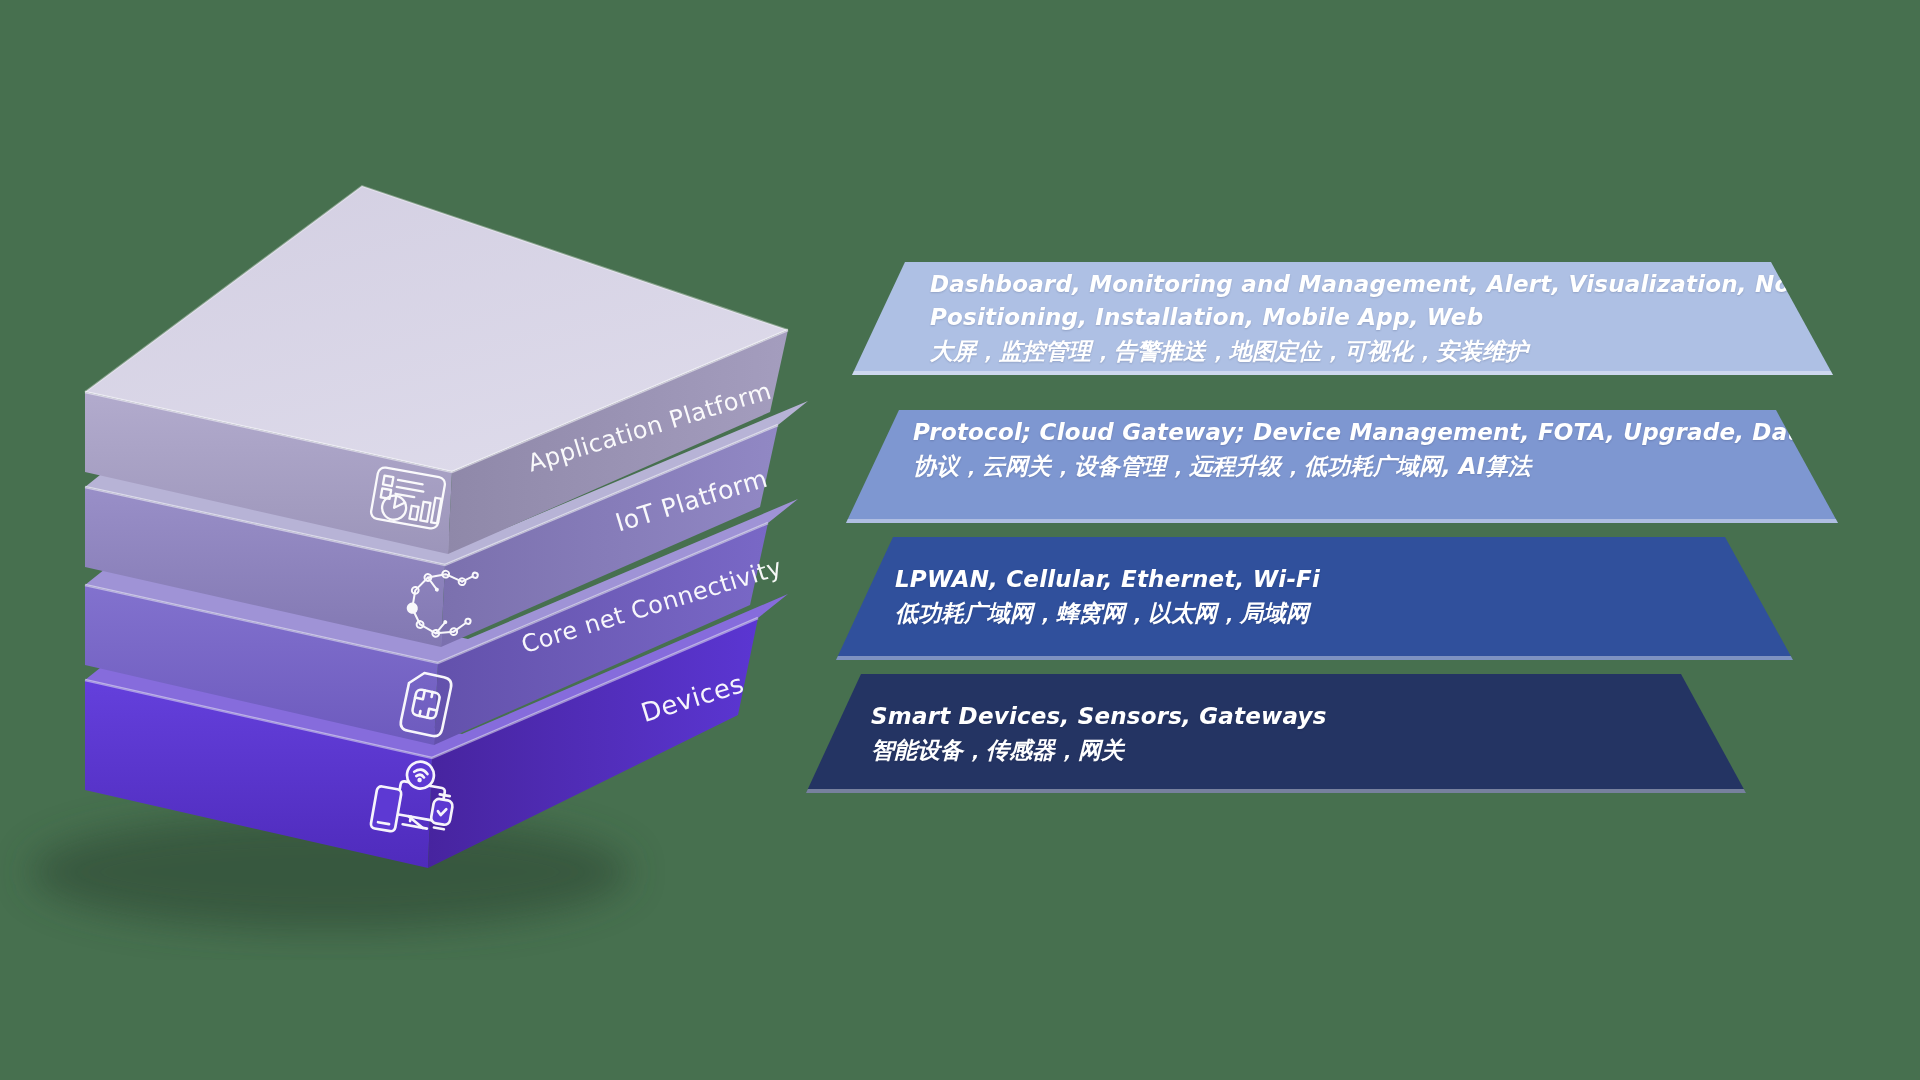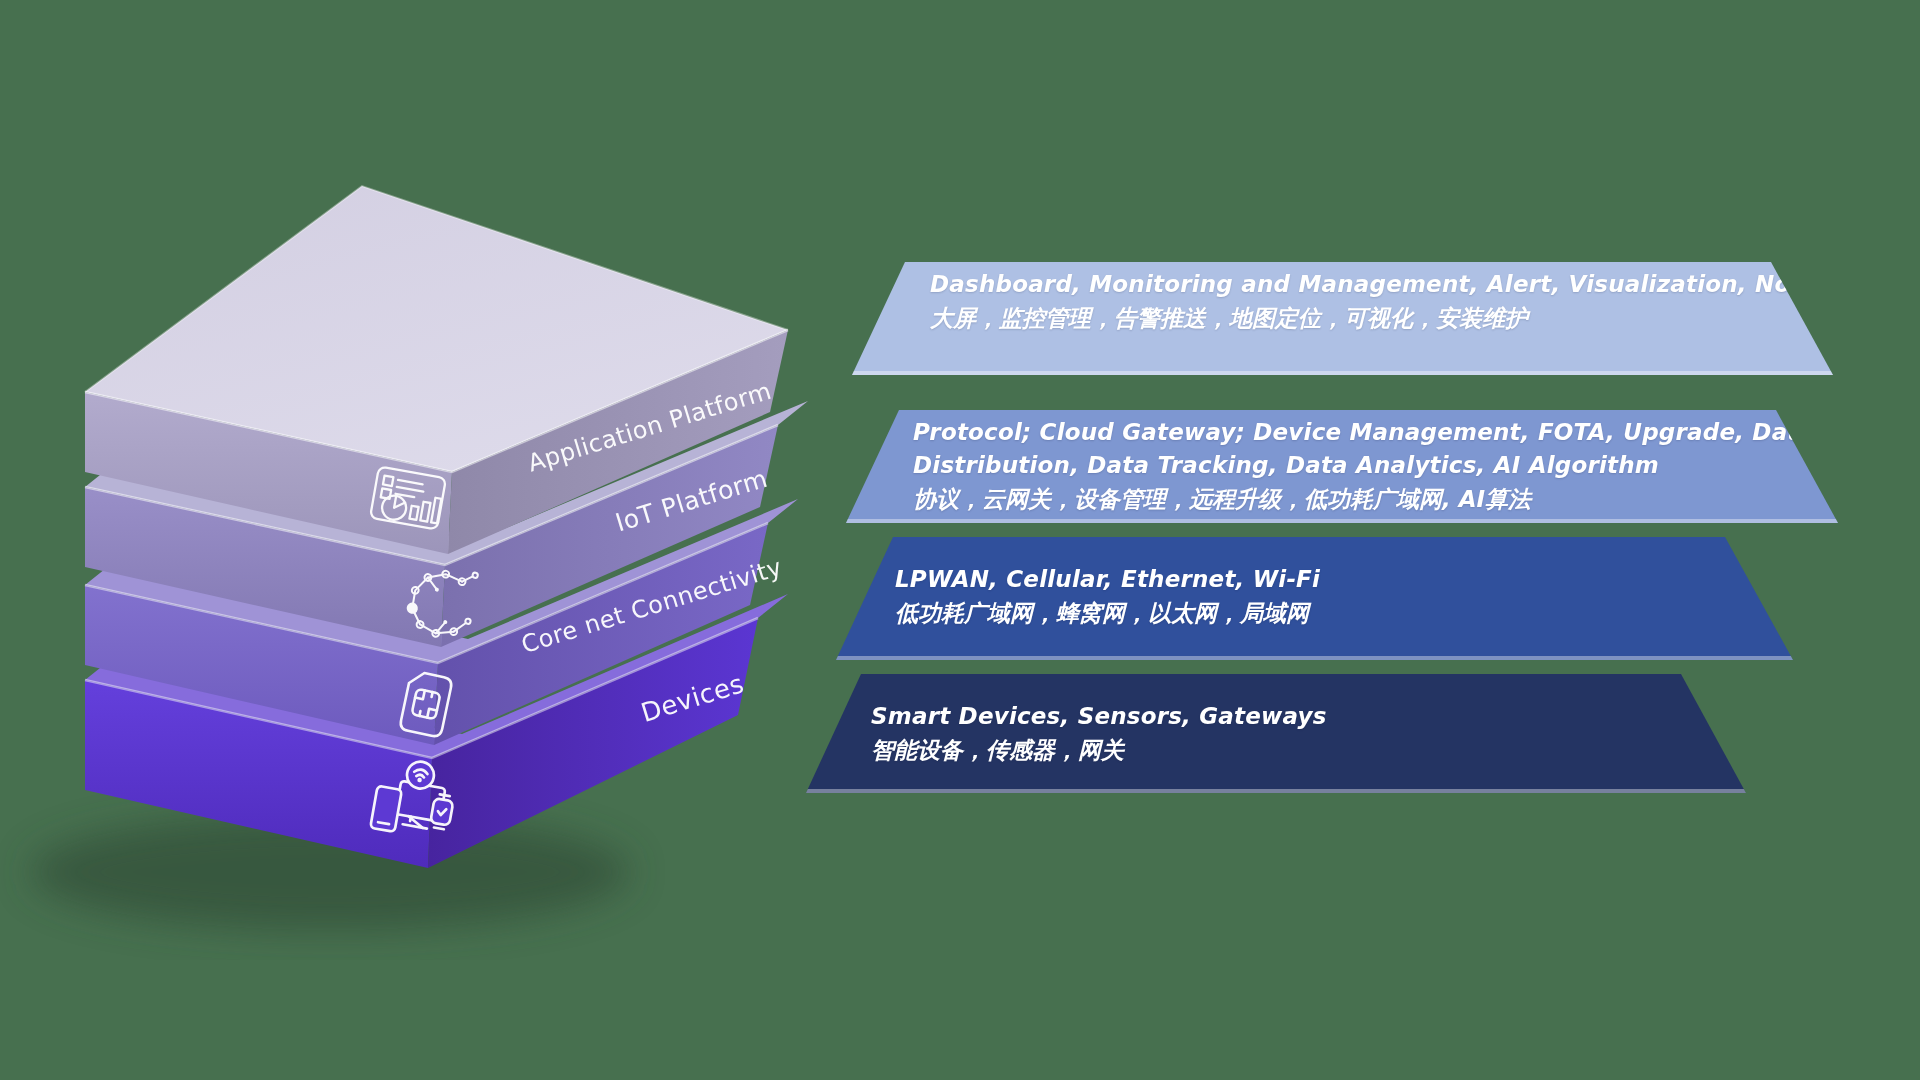--- a/index.html
+++ b/index.html
@@ -171,29 +171,29 @@
         <rect x="5" y="7" width="7" height="13"></rect>
         <rect x="16" y="1" width="7" height="19"></rect>
         <rect x="27" y="-5" width="6" height="25"></rect>
       </g>
     </g>
   </svg>
 
   <div class="banner b1">
     <div class="inner">
       <div class="en">Dashboard, Monitoring and Management, Alert, Visualization, Notification,</div>
+      <div class="en">Positioning, Installation, Mobile App, Web</div>
       <div class="zh">大屏，监控管理，告警推送，地图定位，可视化，安装维护</div>
     </div>
     <div class="bottom-edge"></div>
   </div>
 
   <div class="banner b2">
     <div class="inner">
       <div class="en">Protocol; Cloud Gateway; Device Management,  FOTA, Upgrade, Data</div>
-      <div class="en">Distribution, Data Tracking, Data Analytics, AI Algorithm</div>
       <div class="zh">协议，云网关，设备管理，远程升级，低功耗广域网, AI算法</div>
     </div>
     <div class="bottom-edge"></div>
   </div>
 
   <div class="banner b4">
     <div class="inner">
       <div class="en">Smart Devices, Sensors, Gateways</div>
       <div class="zh">智能设备，传感器，网关</div>
     </div>

